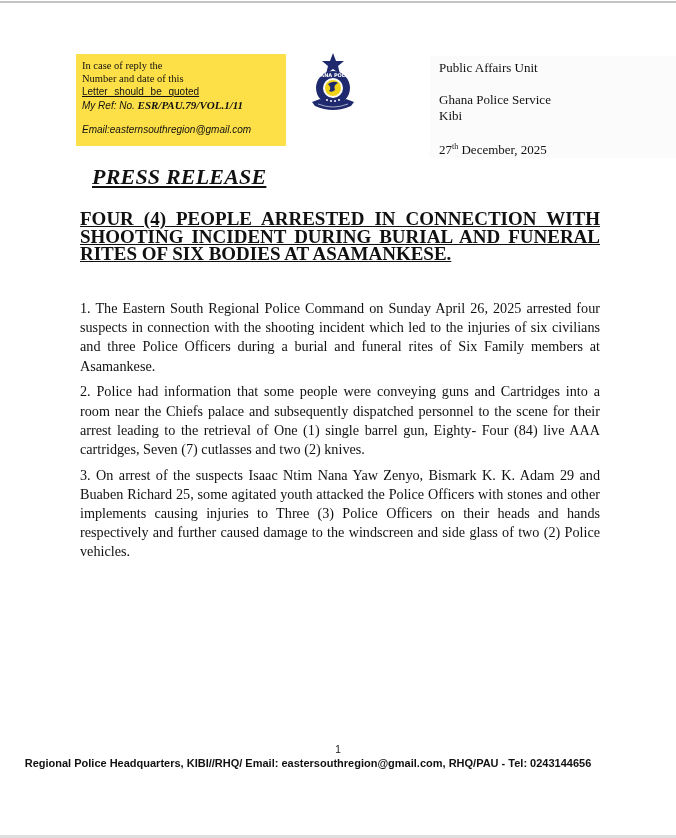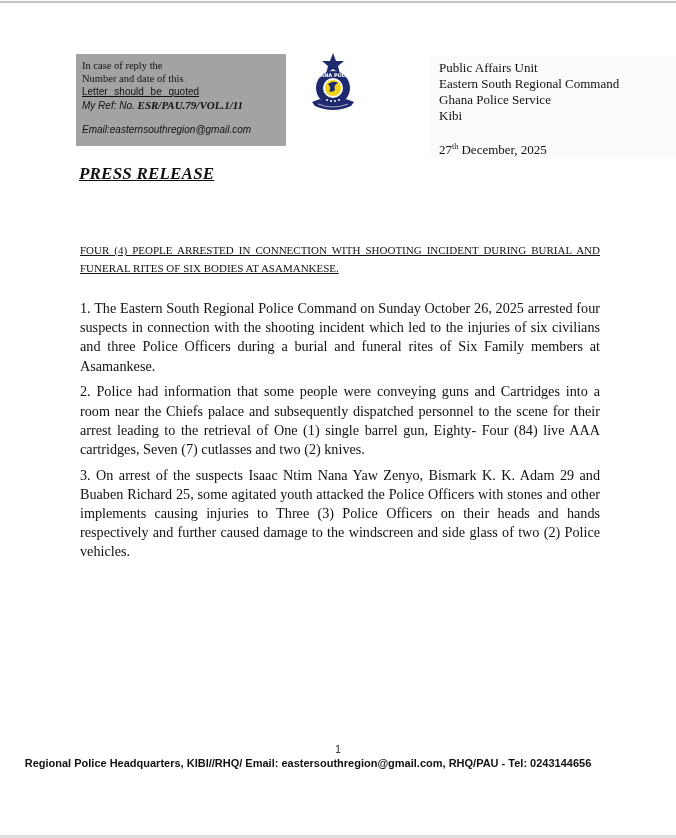--- a/index.html
+++ b/index.html
@@ -7,21 +7,21 @@
       width: 676px; height: 838px; position: relative; overflow: hidden;
       background: #ffffff;
       font-family: "Liberation Serif", "DejaVu Serif", serif;
       color: #111;
     }
     .top-rule { position: absolute; left: 0; top: 1px; width: 676px; height: 2px; background: #c4c4c4; }
     .bottom-rule { position: absolute; left: 0; top: 835px; width: 676px; height: 3px; background: #dedede; }
 
     .ref-block {
       position: absolute; left: 76px; top: 54px; width: 210px; height: 92px;
-      background: #a3a3a3;
+      background: #fde047;
       text-align: center;
     }
     .ref-block .ln { position: absolute; left: 6px; font-size: 10.5px; line-height: 13px; white-space: nowrap; }
     .ref-l1 { top: 5px; }
     .ref-l2 { top: 18px; }
     .ref-l3 { top: 31px; font-family: "Liberation Sans", "DejaVu Sans", sans-serif !important; font-size: 10px !important; text-decoration: underline; word-spacing: 4px; }
     .ref-l4 { top: 45px; font-family: "Liberation Sans", "DejaVu Sans", sans-serif !important; font-style: italic; font-size: 10px !important; }
     .ref-l4 b { font-family: "Liberation Serif", serif; font-style: italic; font-weight: bold; font-size: 11px; }
     .ref-l5 { top: 69px; font-family: "Liberation Sans", "DejaVu Sans", sans-serif !important; font-style: italic; font-size: 10px !important; }
 
@@ -30,28 +30,28 @@
     .addr-block {
       position: absolute; left: 430px; top: 56px; width: 246px; height: 102px;
       background: #fbfbfb;
     }
     .addr-block .ln { position: absolute; left: 9px; font-size: 13px; line-height: 16px; white-space: nowrap; }
     .a1 { top: 4px; } .a2 { top: 20px; } .a3 { top: 36px; } .a4 { top: 52px; }
     .a5 { top: 86px; }
     .a5 sup { font-size: 8px; vertical-align: 5px; line-height: 0; }
 
     .press-title {
-      position: absolute; left: 79px; top: 164px;
-      font-size: 17px; font-weight: bold; font-style: italic; text-decoration: underline;
+      position: absolute; left: 92px; top: 164px;
+      font-size: 22px; font-weight: bold; font-style: italic; text-decoration: underline;
       letter-spacing: 0.2px;
     }
     .headline {
       position: absolute; left: 80px; top: 210px; width: 520px;
-      font-size: 11px; font-weight: normal; line-height: 17.5px;
-      text-decoration: underline; text-align: justify; text-align-last: left; margin-top: 32px;
+      font-size: 19px; font-weight: bold; line-height: 17.5px;
+      text-decoration: underline; text-align: justify; text-align-last: left;
     }
     .body-text {
       position: absolute; left: 80px; top: 299px; width: 520px;
       font-size: 14.2px; line-height: 19.2px;
     }
     .body-text p { margin: 0 0 6.5px 0; text-align: justify; }
 
     .page-num {
       position: absolute; left: 0; top: 744px; width: 676px; text-align: center;
       font-family: "Liberation Sans", "DejaVu Sans", sans-serif; font-size: 10px;
@@ -87,32 +87,31 @@
       <circle cx="23" cy="49" r="1" fill="#fff"></circle>
       <circle cx="27" cy="49" r="1" fill="#fff"></circle>
       <circle cx="31" cy="48" r="1" fill="#fff"></circle>
     <path d="M4 50 L12 47 Q25 56 38 47 L46 50 L43 54 Q25 62 7 54 Z" fill="#1f2a6e"></path>
     <path d="M10 52 Q25 58 40 52" stroke="#ffffff" stroke-width="0.6" fill="none"></path>
   </svg>
 </div>
 
 <div class="addr-block">
   <div class="ln a1">Public Affairs Unit</div>
-  <div class="ln a2">Eastern South Regional Command</div>
   <div class="ln a3">Ghana Police Service</div>
   <div class="ln a4">Kibi</div>
   <div class="ln a5"><span>27</span><sup>th</sup><span> December, 2025</span></div>
 </div>
 
 <div class="press-title">PRESS RELEASE</div>
 
 <div class="headline">FOUR (4) PEOPLE ARRESTED IN CONNECTION WITH SHOOTING INCIDENT DURING BURIAL AND FUNERAL RITES OF SIX BODIES AT ASAMANKESE.</div>
 
 <div class="body-text">
-  <p>1. The Eastern South Regional Police Command on Sunday October 26, 2025 arrested four suspects in connection with the shooting incident which led to the injuries of six civilians and three Police Officers during a burial and funeral rites of Six Family members at Asamankese.</p>
+  <p>1. The Eastern South Regional Police Command on Sunday April 26, 2025 arrested four suspects in connection with the shooting incident which led to the injuries of six civilians and three Police Officers during a burial and funeral rites of Six Family members at Asamankese.</p>
   <p>2. Police had information that some people were conveying guns and Cartridges into a room near the Chiefs palace and subsequently dispatched personnel to the scene for their arrest leading to the retrieval of One (1) single barrel gun, Eighty- Four (84) live AAA cartridges, Seven (7) cutlasses and two (2) knives.</p>
   <p>3. On arrest of the suspects Isaac Ntim Nana Yaw Zenyo, Bismark K. K. Adam 29 and Buaben Richard 25, some agitated youth attacked the Police Officers with stones and other implements causing injuries to Three (3) Police Officers on their heads and hands respectively and further caused damage to the windscreen and side glass of two (2) Police vehicles.</p>
 </div>
 
 <div class="page-num">1</div>
 <div class="footer">Regional Police Headquarters, KIBI//RHQ/ Email: eastersouthregion@gmail.com, RHQ/PAU  -  Tel: 0243144656</div>
 
 <div class="bottom-rule"></div>
 
 </body></html>

